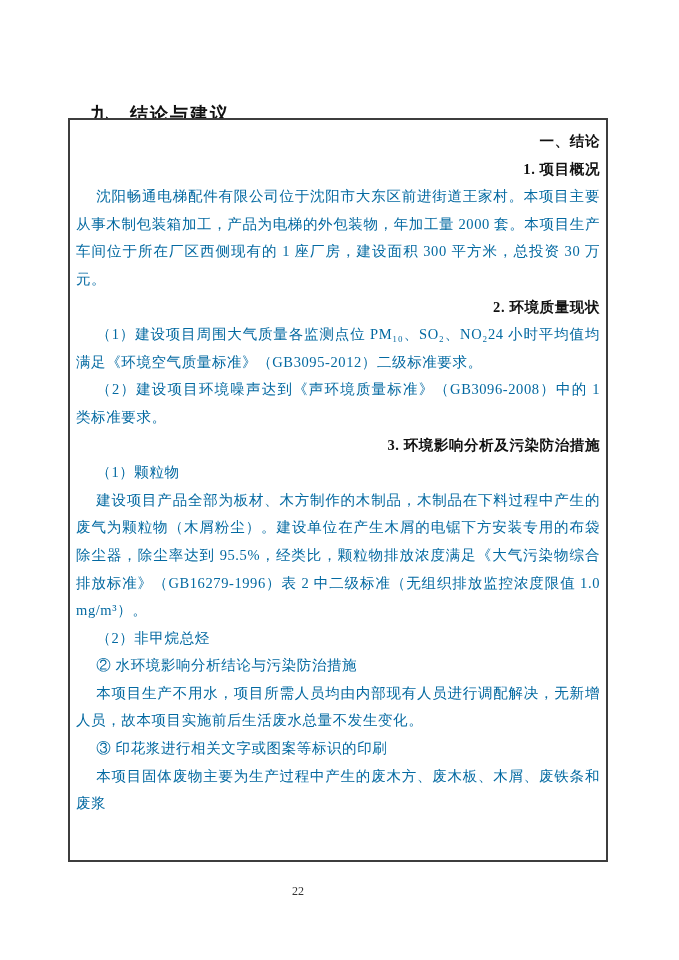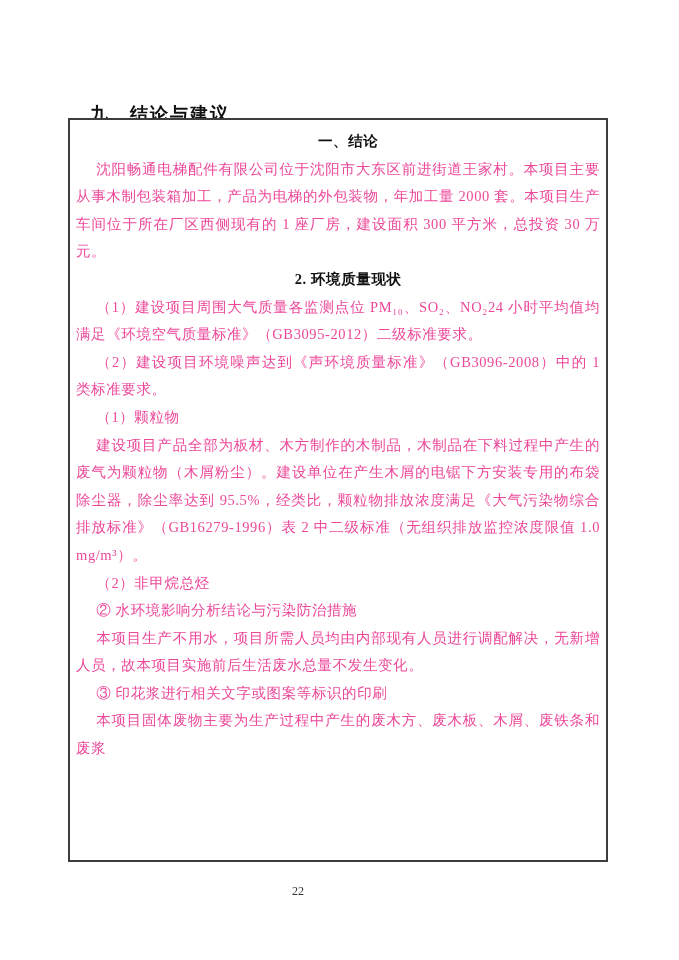--- a/index.html
+++ b/index.html
@@ -36,25 +36,25 @@
     padding: 8px 6px 0 6px;
     background: #ffffff;
   }
   .blk {
     margin: 0;
     font-size: 14.5px;
     line-height: 27.6px;
     letter-spacing: 0.6px;
     text-align: justify;
     text-indent: 1.4em;
-    color: #ec4899;
+    color: #0369a1;
   }
   .blk.head {
     font-weight: bold;
-    text-align: center;
+    text-align: right;
     color: #111;
   }
   .page-footer {
     position: absolute;
     left: 0;
     top: 884px;
     width: 596px;
     text-align: center;
     font-size: 12px;
     color: #333;
@@ -62,24 +62,26 @@
 </style>
 </head>
 <body>
 
 <div>
 
   <h1 class="sec-title">九、结论与建议</h1>
 
   <div class="doc-box">
     <p class="blk head">一、结论</p>
+    <p class="blk head">1. 项目概况</p>
     <p class="blk">沈阳畅通电梯配件有限公司位于沈阳市大东区前进街道王家村。本项目主要从事木制包装箱加工，产品为电梯的外包装物，年加工量 2000 套。本项目生产车间位于所在厂区西侧现有的 1 座厂房，建设面积 300 平方米，总投资 30 万元。</p>
     <p class="blk head">2. 环境质量现状</p>
     <p class="blk">（1）建设项目周围大气质量各监测点位 PM₁₀、SO₂、NO₂24 小时平均值均满足《环境空气质量标准》（GB3095-2012）二级标准要求。</p>
     <p class="blk">（2）建设项目环境噪声达到《声环境质量标准》（GB3096-2008）中的 1 类标准要求。</p>
+    <p class="blk head">3. 环境影响分析及污染防治措施</p>
     <p class="blk">（1）颗粒物</p>
     <p class="blk">建设项目产品全部为板材、木方制作的木制品，木制品在下料过程中产生的废气为颗粒物（木屑粉尘）。建设单位在产生木屑的电锯下方安装专用的布袋除尘器，除尘率达到 95.5%，经类比，颗粒物排放浓度满足《大气污染物综合排放标准》（GB16279-1996）表 2 中二级标准（无组织排放监控浓度限值 1.0 mg/m³）。</p>
     <p class="blk">（2）非甲烷总烃</p>
     <p class="blk">② 水环境影响分析结论与污染防治措施</p>
     <p class="blk">本项目生产不用水，项目所需人员均由内部现有人员进行调配解决，无新增人员，故本项目实施前后生活废水总量不发生变化。</p>
     <p class="blk">③ 印花浆进行相关文字或图案等标识的印刷</p>
     <p class="blk">本项目固体废物主要为生产过程中产生的废木方、废木板、木屑、废铁条和废浆</p>
   </div>
 
   <div class="page-footer">22</div>

